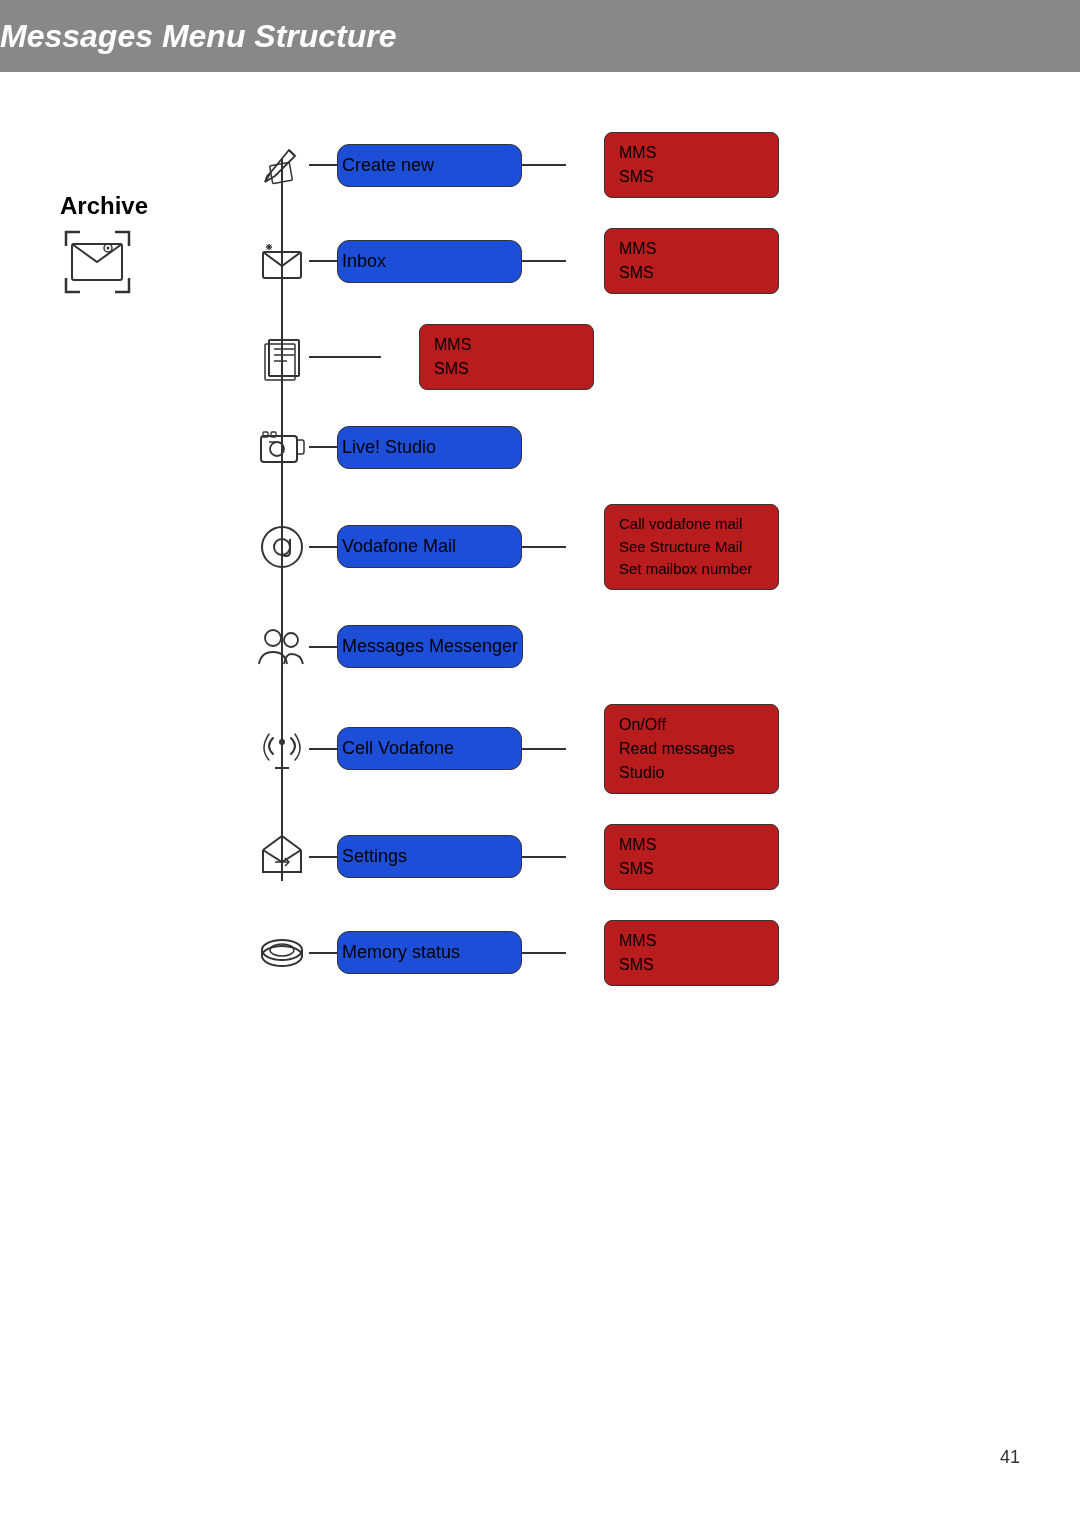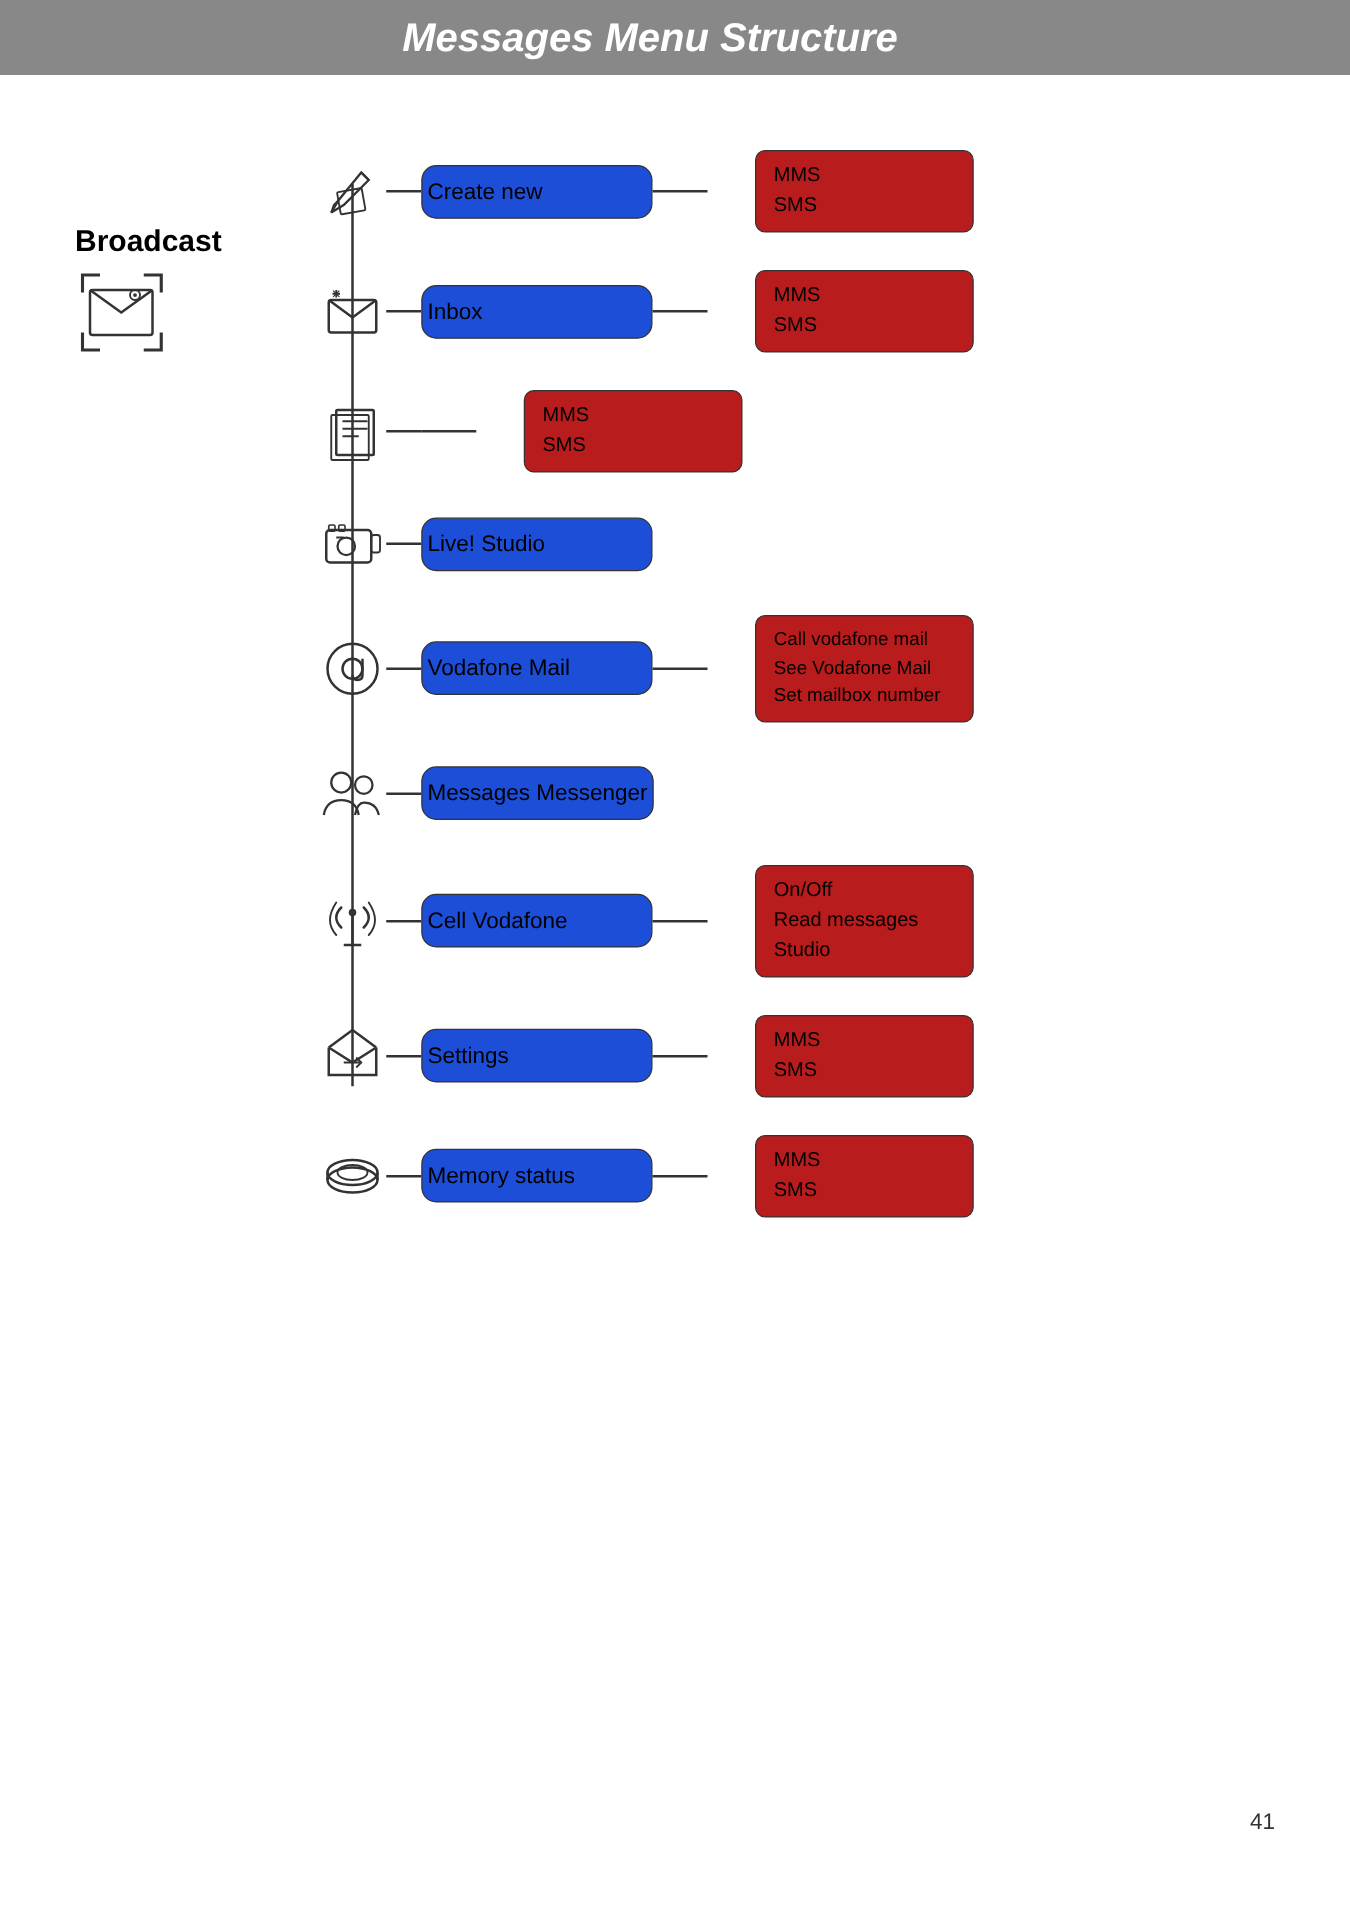--- a/index.html
+++ b/index.html
@@ -9,24 +9,24 @@
       min-height: 1528px;
       background: #ffffff;
       font-family: Arial, Helvetica, sans-serif;
       position: relative;
     }
 
     
     .header-bar {
       background: #888888;
       width: 100%;
-      height: 60px;
+      height: 72px;
       display: flex;
       align-items: center;
-      justify-content: center;
+      justify-content: flex-start;
       padding-right: 40px;
     }
 
     .header-title {
       color: #ffffff;
       font-size: 32px;
       font-weight: bold;
       font-style: italic;
     }
 
@@ -117,21 +117,21 @@
 </head>
 <body>
 
 <div class="header-bar">
   <span class="header-title">Messages Menu Structure</span>
 </div>
 
 <div style="position: relative; padding: 30px 0 80px 0;">
 
   <div class="left-section">
-    <div class="messages-title">Broadcast</div>
+    <div class="messages-title">Archive</div>
 
     <div style="position:relative; width:75px; height:68px;">
       
       <svg width="75" height="68" viewBox="0 0 75 68">
 
         <polyline points="6,18 6,4 20,4" fill="none" stroke="#333" stroke-width="2.5"></polyline>
         <polyline points="55,4 69,4 69,18" fill="none" stroke="#333" stroke-width="2.5"></polyline>
         <polyline points="6,50 6,64 20,64" fill="none" stroke="#333" stroke-width="2.5"></polyline>
         <polyline points="55,64 69,64 69,50" fill="none" stroke="#333" stroke-width="2.5"></polyline>
 
@@ -256,21 +256,21 @@
           </svg>
           <div class="row-h-connector"></div>
         </div>
         <div class="row-content">
           <div class="menu-box">
             <span>Vodafone Mail</span>
           </div>
           <div class="arrow-connector"></div>
           <div class="sub-box" style="font-size:15px;">
             <div>Call vodafone mail</div>
-            <div>See Vodafone Mail</div>
+            <div>See Structure Mail</div>
             <div>Set mailbox number</div>
           </div>
         </div>
       </div>
 
       <div class="row-wrapper">
         <div class="row-icon-section">
           <svg width="54" height="54" viewBox="0 0 54 54">
 
             <circle cx="18" cy="18" r="8" fill="none" stroke="#333" stroke-width="1.8"></circle>

